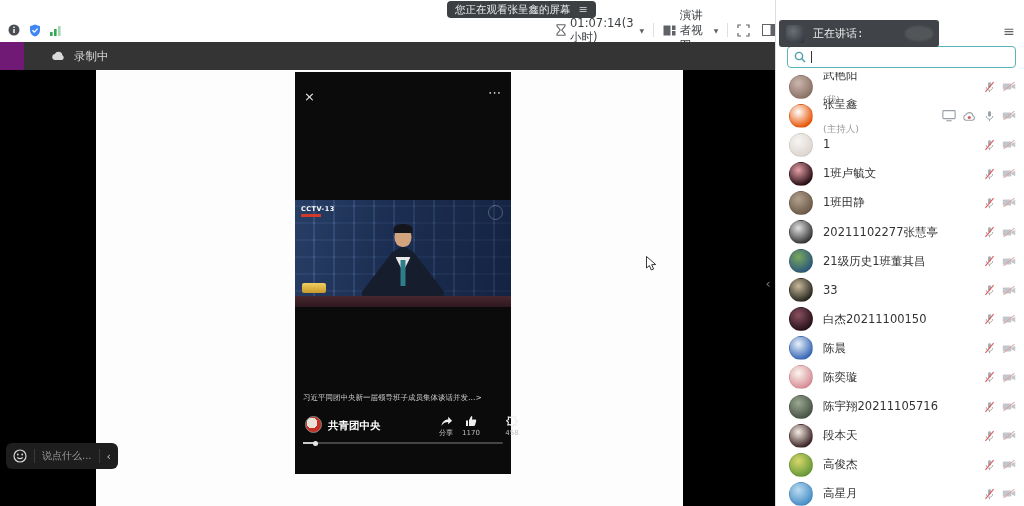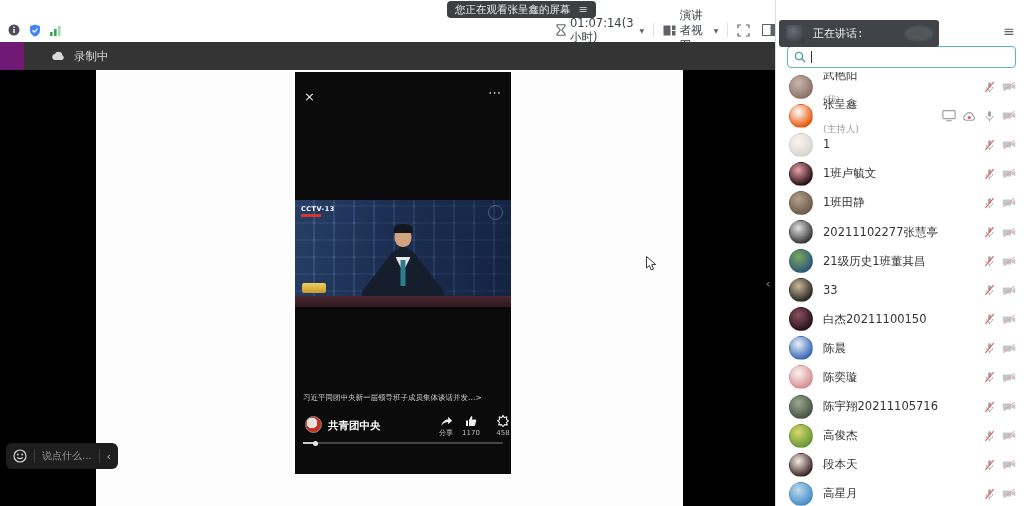--- a/index.html
+++ b/index.html
@@ -237,21 +237,21 @@
         <div class="a-lb">分享</div>
       </div>
       <div class="action" style="left:163px;top:342px;">
         <div class="a-ic">
           <svg width="12" height="12" viewBox="0 0 12 12">
               <path d="M1 5.5 H3 V11 H1 Z M4 11 V5.2 L6.2 1 C7 1.1 7.5 1.8 7.3 2.8 L6.9 4.5 H10.3 C11 4.5 11.4 5.2 11.2 5.9 L10 10.2 C9.9 10.7 9.4 11 8.9 11 Z" fill="#eee"></path>
             </svg>
         </div>
         <div class="a-lb">1170</div>
       </div>
-      <div class="action" style="left:195px;top:342px;">
+      <div class="action" style="left:204px;top:342px;">
         <div class="a-ic">
           <svg width="12" height="12" viewBox="0 0 12 12">
               <path d="M6 0.5 L7.3 2.6 L9.7 2 L9.4 4.5 L11.5 5.8 L9.6 7.3 L10.2 9.8 L7.7 9.6 L6 11.5 L4.3 9.6 L1.8 9.8 L2.4 7.3 L0.5 5.8 L2.6 4.5 L2.3 2 L4.7 2.6 Z" fill="none" stroke="#eee" stroke-width="1.1"></path>
             </svg>
         </div>
         <div class="a-lb">458</div>
       </div>
 
       <div class="progress">
         <div class="played"></div>
@@ -609,20 +609,45 @@
               <svg width="15" height="13" viewBox="0 0 18 14">
                 <rect x="1" y="3" width="11" height="8" rx="1.5" fill="#c3c7cb"></rect>
                 <path d="M12 6l5-2.5v7L12 8z" fill="#c3c7cb"></path>
                 <line x1="2" y1="12.5" x2="16" y2="1.5" stroke="#dba5a5" stroke-width="1.3"></line>
               </svg>
             </span>
           </div>
   </div>
 
   <div class="prow">
+    <div class="pav" style="background: radial-gradient(circle at 38% 32%, rgb(245, 236, 226) 0%, rgb(64, 40, 42) 75%);"></div>
+    <div class="pinfo">
+      <span class="pname">段本天</span>
+
+    </div>
+    <div class="pctrl">
+            <span class="picon">
+              <svg width="13" height="14" viewBox="0 0 16 16">
+                <rect x="6.2" y="2" width="3.6" height="7" rx="1.8" fill="#a8adb2"></rect>
+                <path d="M4 8c0 2.2 1.8 4 4 4s4-1.8 4-4" fill="none" stroke="#a8adb2" stroke-width="1.2"></path>
+                <line x1="8" y1="12" x2="8" y2="14.5" stroke="#a8adb2" stroke-width="1.2"></line>
+                <line x1="3" y1="14" x2="13" y2="2" stroke="#e05c5c" stroke-width="1.4"></line>
+              </svg>
+            </span>
+            <span class="picon">
+              <svg width="15" height="13" viewBox="0 0 18 14">
+                <rect x="1" y="3" width="11" height="8" rx="1.5" fill="#c3c7cb"></rect>
+                <path d="M12 6l5-2.5v7L12 8z" fill="#c3c7cb"></path>
+                <line x1="2" y1="12.5" x2="16" y2="1.5" stroke="#dba5a5" stroke-width="1.3"></line>
+              </svg>
+            </span>
+          </div>
+  </div>
+
+  <div class="prow">
     <div class="pav" style="background: radial-gradient(circle at 38% 32%, rgb(216, 216, 106) 0%, rgb(106, 154, 58) 75%);"></div>
     <div class="pinfo">
       <span class="pname">高俊杰</span>
 
     </div>
     <div class="pctrl">
             <span class="picon">
               <svg width="13" height="14" viewBox="0 0 16 16">
                 <rect x="6.2" y="2" width="3.6" height="7" rx="1.8" fill="#a8adb2"></rect>
                 <path d="M4 8c0 2.2 1.8 4 4 4s4-1.8 4-4" fill="none" stroke="#a8adb2" stroke-width="1.2"></path>
@@ -634,45 +659,20 @@
               <svg width="15" height="13" viewBox="0 0 18 14">
                 <rect x="1" y="3" width="11" height="8" rx="1.5" fill="#c3c7cb"></rect>
                 <path d="M12 6l5-2.5v7L12 8z" fill="#c3c7cb"></path>
                 <line x1="2" y1="12.5" x2="16" y2="1.5" stroke="#dba5a5" stroke-width="1.3"></line>
               </svg>
             </span>
           </div>
   </div>
 
   <div class="prow">
-    <div class="pav" style="background: radial-gradient(circle at 38% 32%, rgb(245, 236, 226) 0%, rgb(64, 40, 42) 75%);"></div>
-    <div class="pinfo">
-      <span class="pname">段本天</span>
-
-    </div>
-    <div class="pctrl">
-            <span class="picon">
-              <svg width="13" height="14" viewBox="0 0 16 16">
-                <rect x="6.2" y="2" width="3.6" height="7" rx="1.8" fill="#a8adb2"></rect>
-                <path d="M4 8c0 2.2 1.8 4 4 4s4-1.8 4-4" fill="none" stroke="#a8adb2" stroke-width="1.2"></path>
-                <line x1="8" y1="12" x2="8" y2="14.5" stroke="#a8adb2" stroke-width="1.2"></line>
-                <line x1="3" y1="14" x2="13" y2="2" stroke="#e05c5c" stroke-width="1.4"></line>
-              </svg>
-            </span>
-            <span class="picon">
-              <svg width="15" height="13" viewBox="0 0 18 14">
-                <rect x="1" y="3" width="11" height="8" rx="1.5" fill="#c3c7cb"></rect>
-                <path d="M12 6l5-2.5v7L12 8z" fill="#c3c7cb"></path>
-                <line x1="2" y1="12.5" x2="16" y2="1.5" stroke="#dba5a5" stroke-width="1.3"></line>
-              </svg>
-            </span>
-          </div>
-  </div>
-
-  <div class="prow">
     <div class="pav" style="background: radial-gradient(circle at 38% 32%, rgb(188, 220, 240) 0%, rgb(74, 144, 200) 75%);"></div>
     <div class="pinfo">
       <span class="pname">高星月</span>
 
     </div>
     <div class="pctrl">
             <span class="picon">
               <svg width="13" height="14" viewBox="0 0 16 16">
                 <rect x="6.2" y="2" width="3.6" height="7" rx="1.8" fill="#a8adb2"></rect>
                 <path d="M4 8c0 2.2 1.8 4 4 4s4-1.8 4-4" fill="none" stroke="#a8adb2" stroke-width="1.2"></path>

